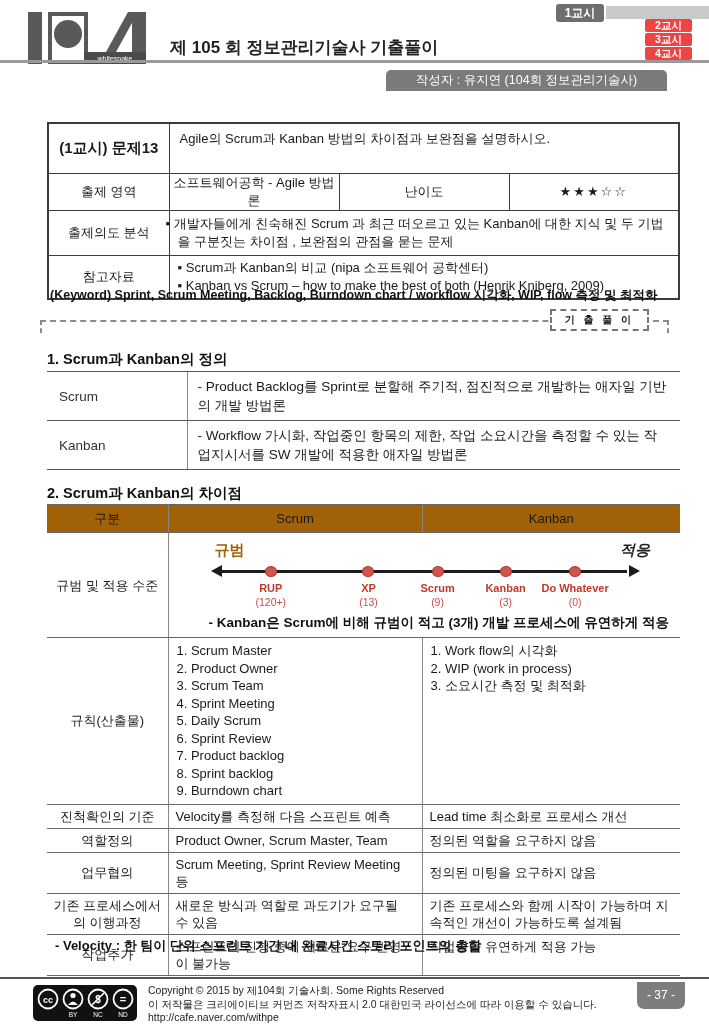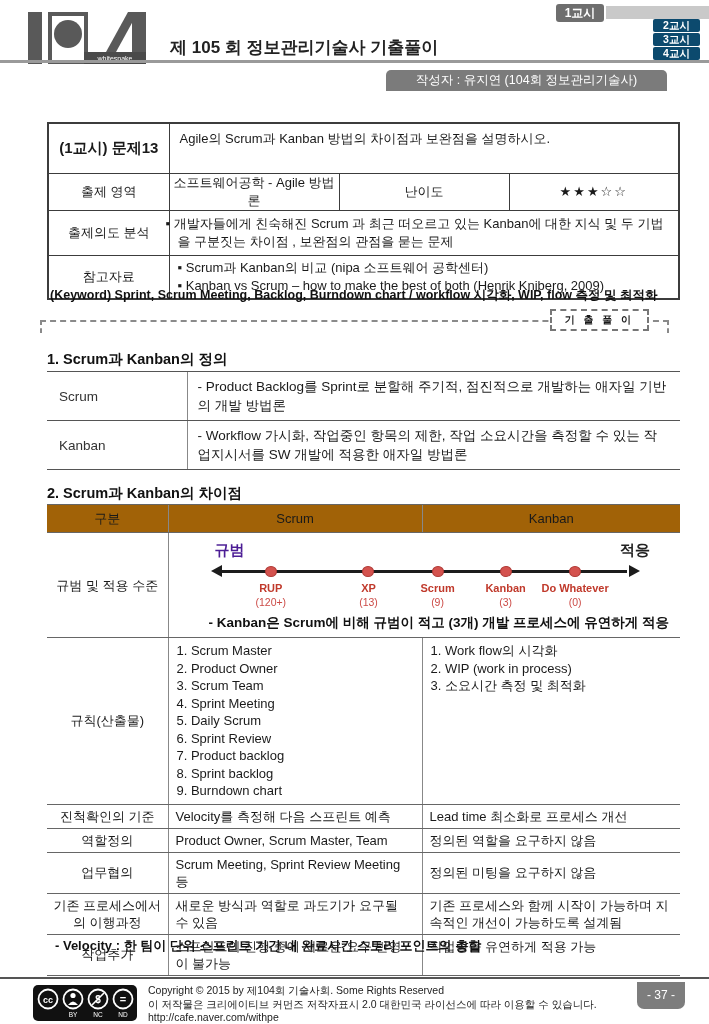--- a/index.html
+++ b/index.html
@@ -5,21 +5,21 @@
   * { margin: 0; padding: 0; box-sizing: border-box; }
   html,body { background:#fff; }
   body { font-family: "Liberation Sans", "DejaVu Sans", sans-serif; color:#1a1a1a; }
   .page { position:relative; width:709px; height:1024px; background:#fff; overflow:hidden; }
 
   
   .tab-active { position:absolute; top:4px; left:556px; width:48px; height:18px;
     background:#6e6e6e; color:#fff; font-size:12px; font-weight:bold; text-align:center;
     line-height:18px; border-radius:3px; }
   .tab-bar { position:absolute; top:6px; left:606px; width:103px; height:13px; background:#c9c9c9; }
-  .tab-side { position:absolute; right:9px; width:47px; height:13px; background:#0c4a6e;
+  .tab-side { position:absolute; right:17px; width:47px; height:13px; background:#ef4444;
     color:#fff; font-size:10.5px; font-weight:bold; text-align:center; line-height:13px; border-radius:2px;margin-left:36px; }
   .tab-2 { top:19px; } .tab-3 { top:33px; } .tab-4 { top:47px; }
 
   
   .logo { position:absolute; top:12px; left:28px; }
   .sr-only { position:absolute; width:1px; height:1px; overflow:hidden; clip:rect(0 0 0 0); }
   .page-title { position:absolute; top:36px; left:170px; font-size:17px; font-weight:bold; color:#222; }
   .header-rule { position:absolute; top:60px; left:0; width:709px; height:3px; background:#9a9a9a; }
 
   .author-badge { position:absolute; top:70px; left:386px; width:281px; height:21px;
@@ -72,22 +72,22 @@
   .tbl-diff .c-scrum { width:254px; }
   .tbl-diff .c-val { padding:3px 7px; vertical-align:middle; line-height:17px; }
   .row-spectrum { height:104px; }
   .row-rules { height:153px; }
   .row-rules td { vertical-align:top; }
   .rules-list { padding:4px 8px; line-height:17.5px; font-size:13px; }
   .row-s1 { height:23px; } .row-s2 { height:36px; }
 
   
   .spectrum { position:relative; width:100%; height:104px; }
-  .spec-left { position:absolute; top:8px; left:46px; font-size:15px; font-weight:bold; color:#4c1d95; }
-  .spec-right { position:absolute; top:8px; right:30px; font-size:15px; font-weight:bold; color:#222; }
+  .spec-left { position:absolute; top:8px; left:46px; font-size:15px; font-weight:bold; color:#a16207; }
+  .spec-right { position:absolute; top:8px; right:30px; font-size:15px; font-weight:bold; color:#222;font-style:italic; }
   .spec-line { position:absolute; top:37px; left:52px; width:406px; height:2.5px; background:#1c1c1c; }
   .spec-arrow { position:absolute; top:32px; width:0; height:0; border-top:6px solid transparent; border-bottom:6px solid transparent; }
   .spec-arrow-l { left:42px; border-right:11px solid #1c1c1c; }
   .spec-arrow-r { right:40px; border-left:11px solid #1c1c1c; }
   .spec-dot { position:absolute; top:33px; width:12px; height:11px; border-radius:50%;
     background:#d4524e; border:1px solid #b03a36; transform:translateX(-50%); }
   .spec-name { position:absolute; top:49px; transform:translateX(-50%); white-space:nowrap;
     font-size:11px; font-weight:bold; color:#c0392b; }
   .spec-count { position:absolute; top:63px; transform:translateX(-50%); white-space:nowrap;
     font-size:10.5px; color:#cc4b47; }

